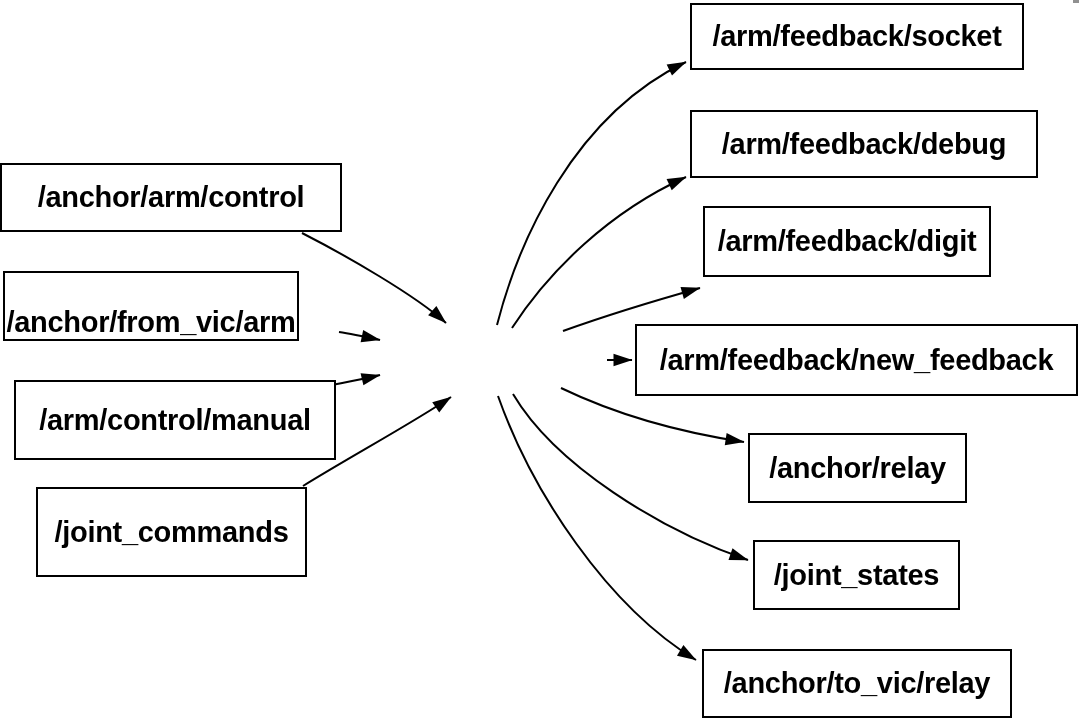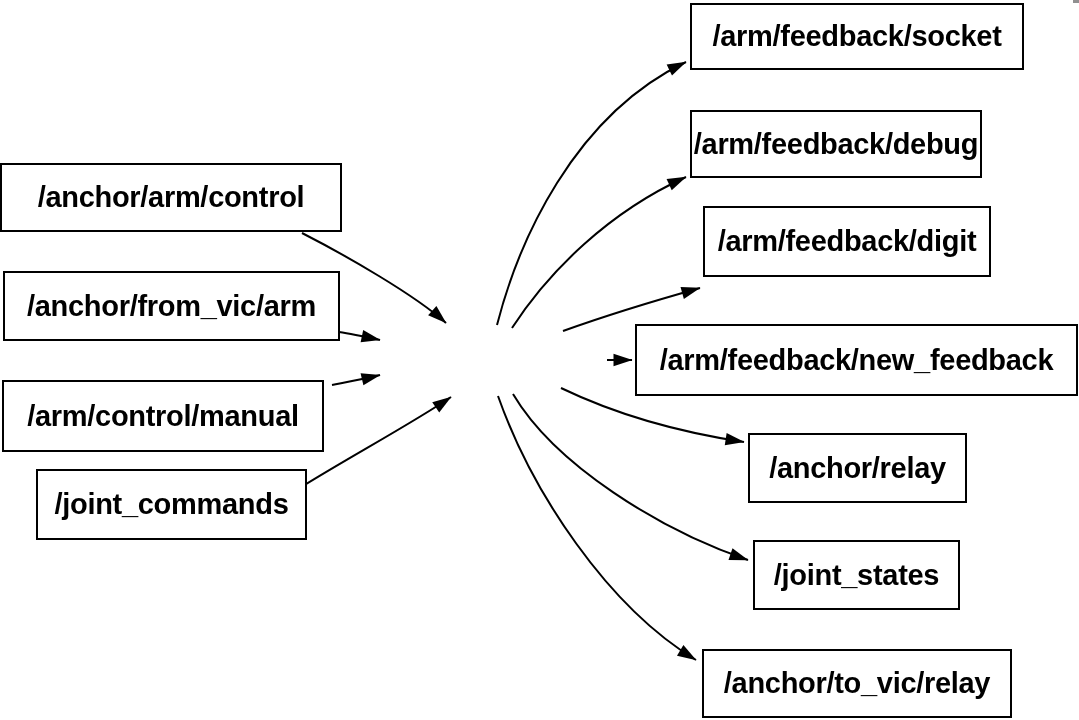--- a/index.html
+++ b/index.html
@@ -73,35 +73,35 @@
       <path d="M 607 360 C 615 360, 622 360, 632 360" marker-end="url(#arrow)"></path>
       <path d="M 561 388 C 613 413, 678 432, 744 442" marker-end="url(#arrow)"></path>
       <path d="M 513 394 C 555 465, 660 530, 748 560" marker-end="url(#arrow)"></path>
       <path d="M 498 396 C 532 492, 607 606, 696 660" marker-end="url(#arrow)"></path>
     </g>
   </svg>
 
   <div class="node" style="left:0px; top:163px; width:342px; height:69px;">
     <span class="label">/anchor/arm/control</span>
   </div>
-  <div class="node" style="left:3px; top:271px; width:337px; height:70px;">
+  <div class="node" style="left:3px; top:271px; width:296px; height:70px;align-items:flex-end;">
     <span class="label">/anchor/from_vic/arm</span>
   </div>
-  <div class="node" style="left:2px; top:380px; width:322px; height:72px;text-align:center;">
+  <div class="node" style="left:14px; top:380px; width:322px; height:80px;text-align:center;">
     <span class="label">/arm/control/manual</span>
   </div>
-  <div class="node" style="left:36px; top:469px; width:271px; height:71px;">
+  <div class="node" style="left:36px; top:487px; width:271px; height:90px;">
     <span class="label">/joint_commands</span>
   </div>
 
 
   <div class="node" style="left:690px; top:3px; width:334px; height:67px;">
     <span class="label">/arm/feedback/socket</span>
   </div>
-  <div class="node" style="left:690px; top:110px; width:292px; height:68px;">
+  <div class="node" style="left:690px; top:110px; width:348px; height:68px;">
     <span class="label">/arm/feedback/debug</span>
   </div>
   <div class="node" style="left:703px; top:206px; width:288px; height:71px;">
     <span class="label">/arm/feedback/digit</span>
   </div>
   <div class="node" style="left:635px; top:324px; width:443px; height:72px;">
     <span class="label">/arm/feedback/new_feedback</span>
   </div>
   <div class="node" style="left:753px; top:540px; width:207px; height:70px;">
     <span class="label">/joint_states</span>

